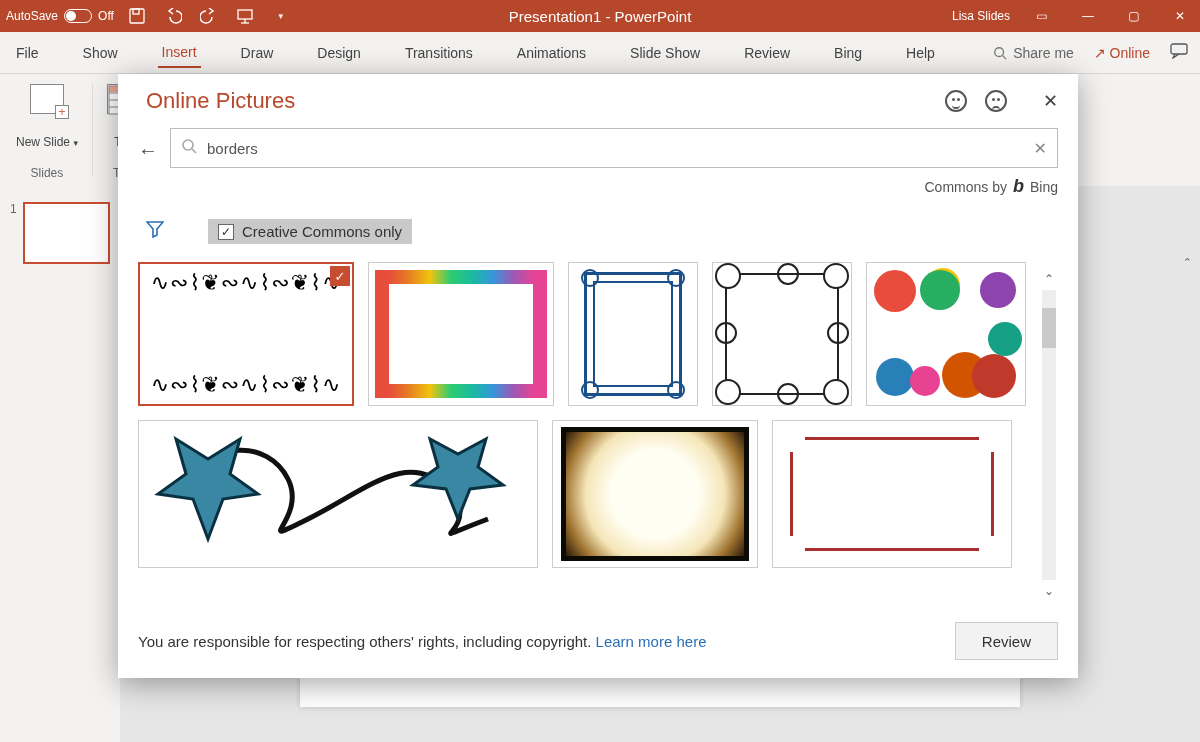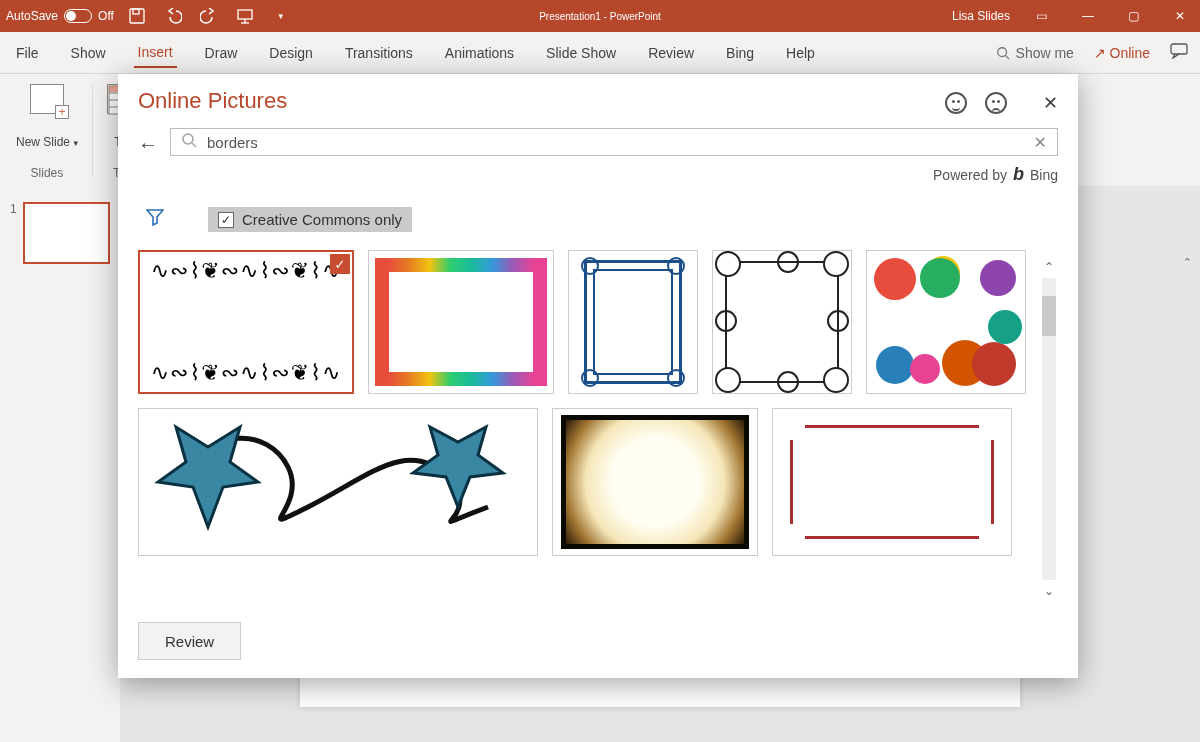--- a/index.html
+++ b/index.html
@@ -15,29 +15,29 @@
   .autosave-toggle {
     width: 28px; height: 14px; border:1px solid #fff; border-radius:8px;
     position:relative; display:inline-block;
   }
   .autosave-toggle::after {
     content:""; position:absolute; left:1px; top:1px; width:10px; height:10px;
     background:#fff; border-radius:50%;
   }
   .qat { display:flex; align-items:center; margin-left:14px; gap:18px; }
   .qat-icon { width:18px; height:18px; display:flex; align-items:center; justify-content:center; color:#fff; }
-  .title-center { position:absolute; left:50%; transform:translateX(-50%); font-size:10px; }
+  .title-center { position:absolute; left:50%; transform:translateX(-50%); font-size:15px; }
   .title-right { margin-left:auto; display:flex; align-items:center; gap:18px; }
   .win-btn { width:28px; height:20px; display:flex; align-items:center; justify-content:center; }
 
   
   .ribbon-tabs {
     height: 42px; background:#f3f2f1; border-bottom:1px solid #d6d6d6;
     display:flex; align-items:center; padding:0 12px; font-size:14px; color:#444;
-    gap: 24px;
+    gap: 36px;
   }
   .ribbon-tab { padding: 6px 4px; cursor:pointer; }
   .ribbon-tab.active { color:#b7472a; border-bottom:2.5px solid #b7472a; font-weight:500; }
   .ribbon-right { margin-left:auto; display:flex; align-items:center; gap:20px; }
   .share-btn { color:#b7472a; }
   .tellme { display:flex; align-items:center; gap:6px; color:#666; }
 
   
   .ribbon-content {
     height: 112px; background:#f3f2f1;
@@ -62,34 +62,34 @@
   .slide-thumb-wrap { display:flex; gap:6px; }
   .edit-area { flex:1; background:#e6e6e6; display:flex; align-items:center; justify-content:center; }
   .slide-canvas { width:720px; height:400px; background:#fff; box-shadow:0 0 6px rgba(0,0,0,.15); }
 
   
   .dialog {
     position:absolute; left:118px; top:74px; width:960px; height:604px;
     background:#fff; box-shadow:0 6px 28px rgba(0,0,0,.35);
     display:flex; flex-direction:column; padding:14px 20px 18px 20px;
   }
-  .dlg-header { display:flex; align-items:flex-end; }
+  .dlg-header { display:flex; align-items:center;margin-left:8px; }
   .dlg-title { font-size:22px; color:#b7472a; flex:1; }
   .dlg-close { font-size:18px; color:#444; cursor:pointer; }
   .face-icons { display:flex; gap:18px; margin-right:36px;}
   .face { width:22px; height:22px; border:2px solid #555; border-radius:50%; position:relative;}
   .face::before, .face::after { content:""; position:absolute; width:3px; height:3px; background:#555; border-radius:50%; top:6px;}
   .face::before { left:5px;} .face::after { right:5px;}
   .face .mouth { position:absolute; left:5px; right:5px; top:13px; height:4px; border-bottom:2px solid #555; border-radius:0 0 6px 6px;}
   .face.sad .mouth { border-bottom:none; border-top:2px solid #555; border-radius:6px 6px 0 0; top:14px;}
 
   .search-row { display:flex; align-items:center; gap:12px; margin-top:14px;}
   .back-arrow { font-size:20px; color:#444; cursor:pointer; width:20px;}
   .search-box {
-    flex:1; height:28px; border:1px solid #bcbcbc;
+    flex:1; height:40px; border:1px solid #bcbcbc;
     display:flex; align-items:center; padding:0 10px; gap:10px;
   }
   .search-box .mag { color:#a6a6a6; font-size:16px;}
   .search-box input {
     border:none; outline:none; flex:1; font-size:15px; color:#555; background:transparent;
   }
   .search-box .clear { color:#888; font-size:16px; cursor:pointer;}
 
   .powered { text-align:right; font-size:14px; color:#555; margin-top:8px; display:flex; justify-content:flex-end; align-items:center; gap:6px;}
   .bing-b { font-weight:bold; font-style:italic; font-size:18px; color:#333;}
@@ -290,21 +290,21 @@
   <span class="ribbon-tab">Slide Show</span>
   <span class="ribbon-tab">Review</span>
   <span class="ribbon-tab">Bing</span>
   <span class="ribbon-tab">Help</span>
   <div class="ribbon-right">
     <span class="tellme">
       <svg width="14" height="14" viewBox="0 0 16 16">
           <circle cx="7" cy="7" r="5" fill="none" stroke="#777" stroke-width="1.5"></circle>
           <line x1="11" y1="11" x2="15" y2="15" stroke="#777" stroke-width="1.5"></line>
         </svg>
-      <span>Show me</span>
+      <span>Share me</span>
     </span>
     <span class="share-btn">
       ↗ <span>Online</span>
     </span>
     <span style="color:#555;">
       <svg width="18" height="16" viewBox="0 0 18 16">
           <rect x="1" y="1" width="16" height="10" rx="2" fill="none" stroke="#555" stroke-width="1.3"></rect>
           <path d="M5 11l-2 4 6-4" fill="none" stroke="#555" stroke-width="1.3"></path>
         </svg>
     </span>
@@ -374,21 +374,21 @@
             <circle cx="7" cy="7" r="5" fill="none" stroke="#a6a6a6" stroke-width="1.6"></circle>
             <line x1="11" y1="11" x2="15" y2="15" stroke="#a6a6a6" stroke-width="1.6"></line>
           </svg>
       </span>
       <input type="text" value="borders" placeholder="Search Bing" style="">
       <span class="clear">✕</span>
     </div>
   </div>
 
   <div class="powered">
-    <span>Powered by</span>
+    <span>Commons by</span>
     <span class="bing-b">b</span>
     <span>Bing</span>
   </div>
 
   <div class="filter-row">
     <span class="funnel">
       <svg width="18" height="18" viewBox="0 0 18 18">
           <path d="M1 2h16l-6 7v6l-4 2v-8z" fill="none" stroke="#2a6fb5" stroke-width="1.6"></path>
         </svg>
     </span>
@@ -466,17 +466,20 @@
     <div class="scroll-ind">
       <span>⌃</span>
       <div class="scroll-track">
           <div class="scroll-thumb"></div>
         </div>
       <span>⌄</span>
     </div>
   </div>
 
   <div class="dlg-footer">
+    <div class="msg">
+      <span>You are responsible for respecting others' rights, including copyright. </span><a href="#">Learn more here</a>
+    </div>
     <div class="btn btn-cancel">
       <span>Review</span>
     </div>
   </div>
 </div>
 
 </body></html>

